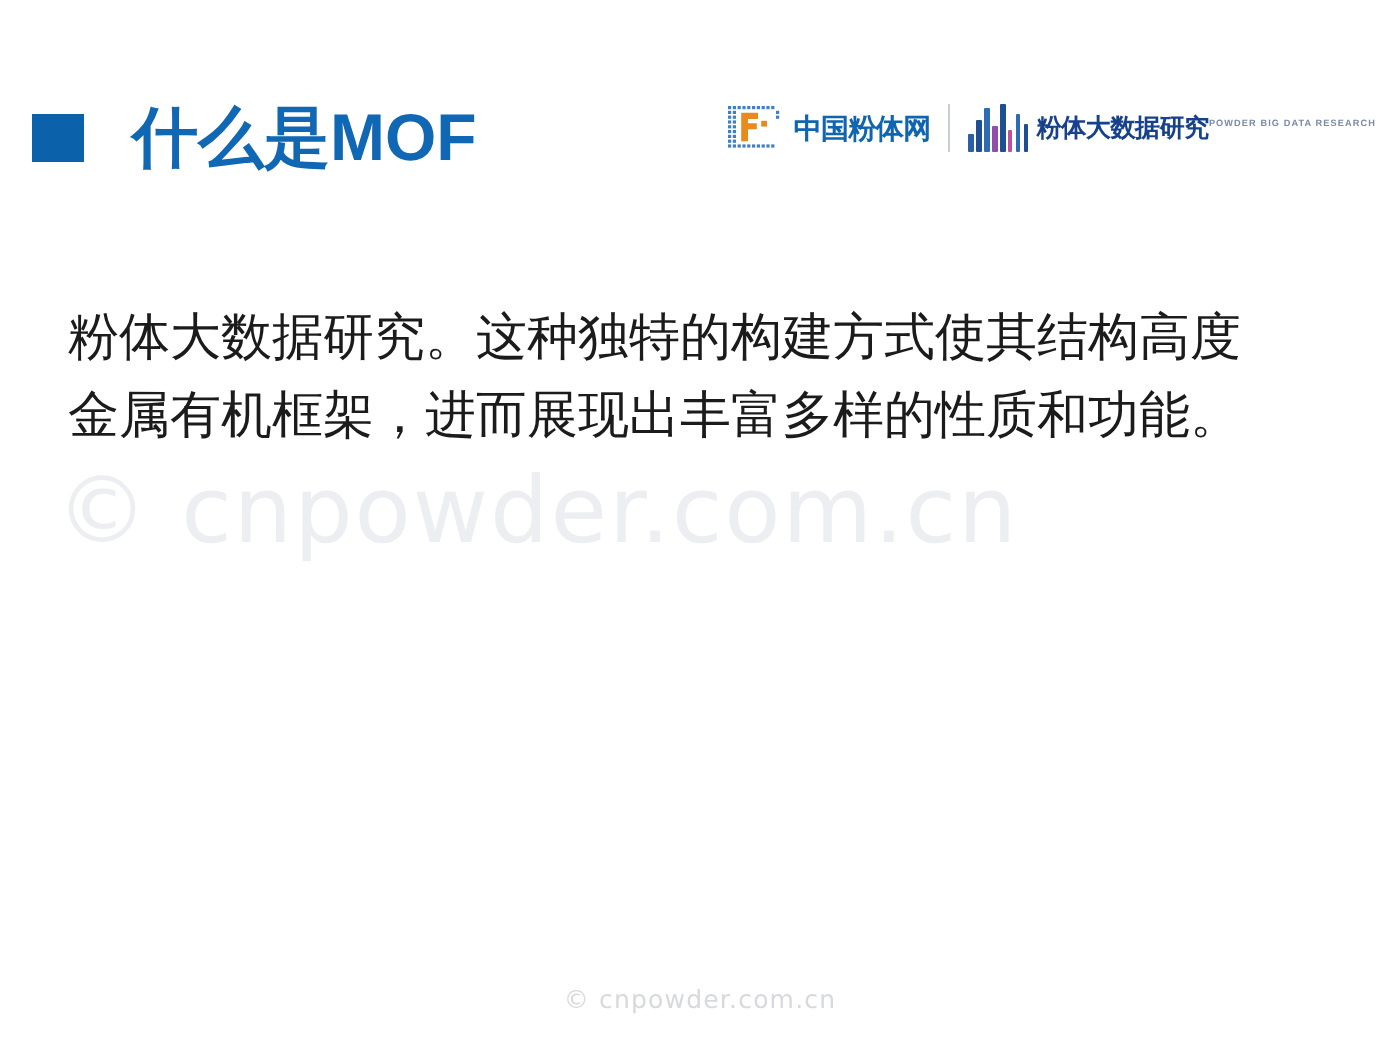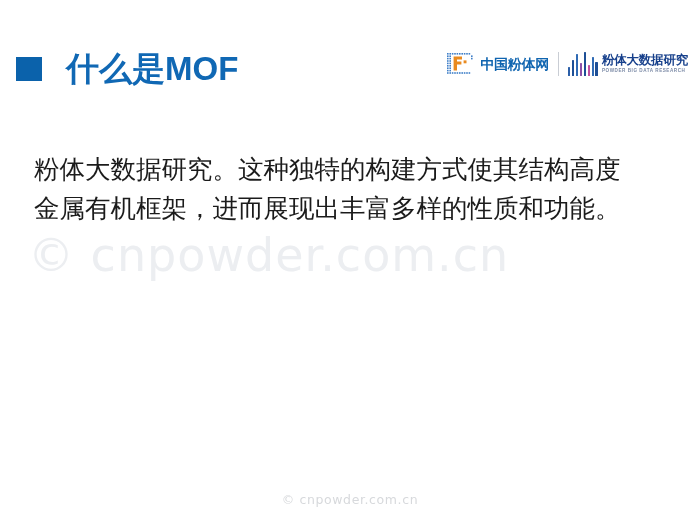--- a/index.html
+++ b/index.html
@@ -86,21 +86,21 @@
     gap: 1.5px;
     flex: 0 0 auto;
   }
   .mark-bars i {
     display: block;
     width: 3px;
     border-radius: 0.5px;
   }
   .brand-bd-wrap {
     display: flex;
-    flex-direction: column;
+    flex-direction: row;
     justify-content: center;
     line-height: 1;
   }
   .brand-bd-text {
     color: #18418c;
     font-size: 12.5px;
     font-weight: bold;
     letter-spacing: -0.2px;
     white-space: nowrap;
   }

